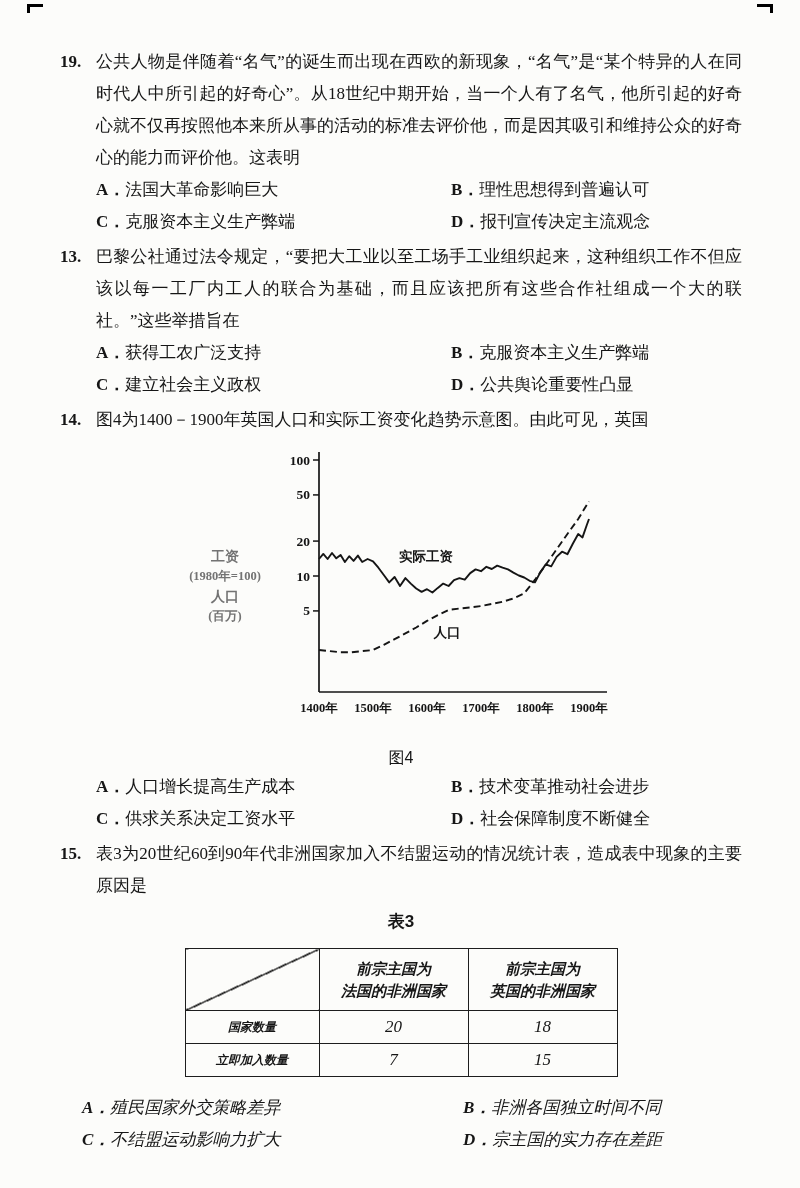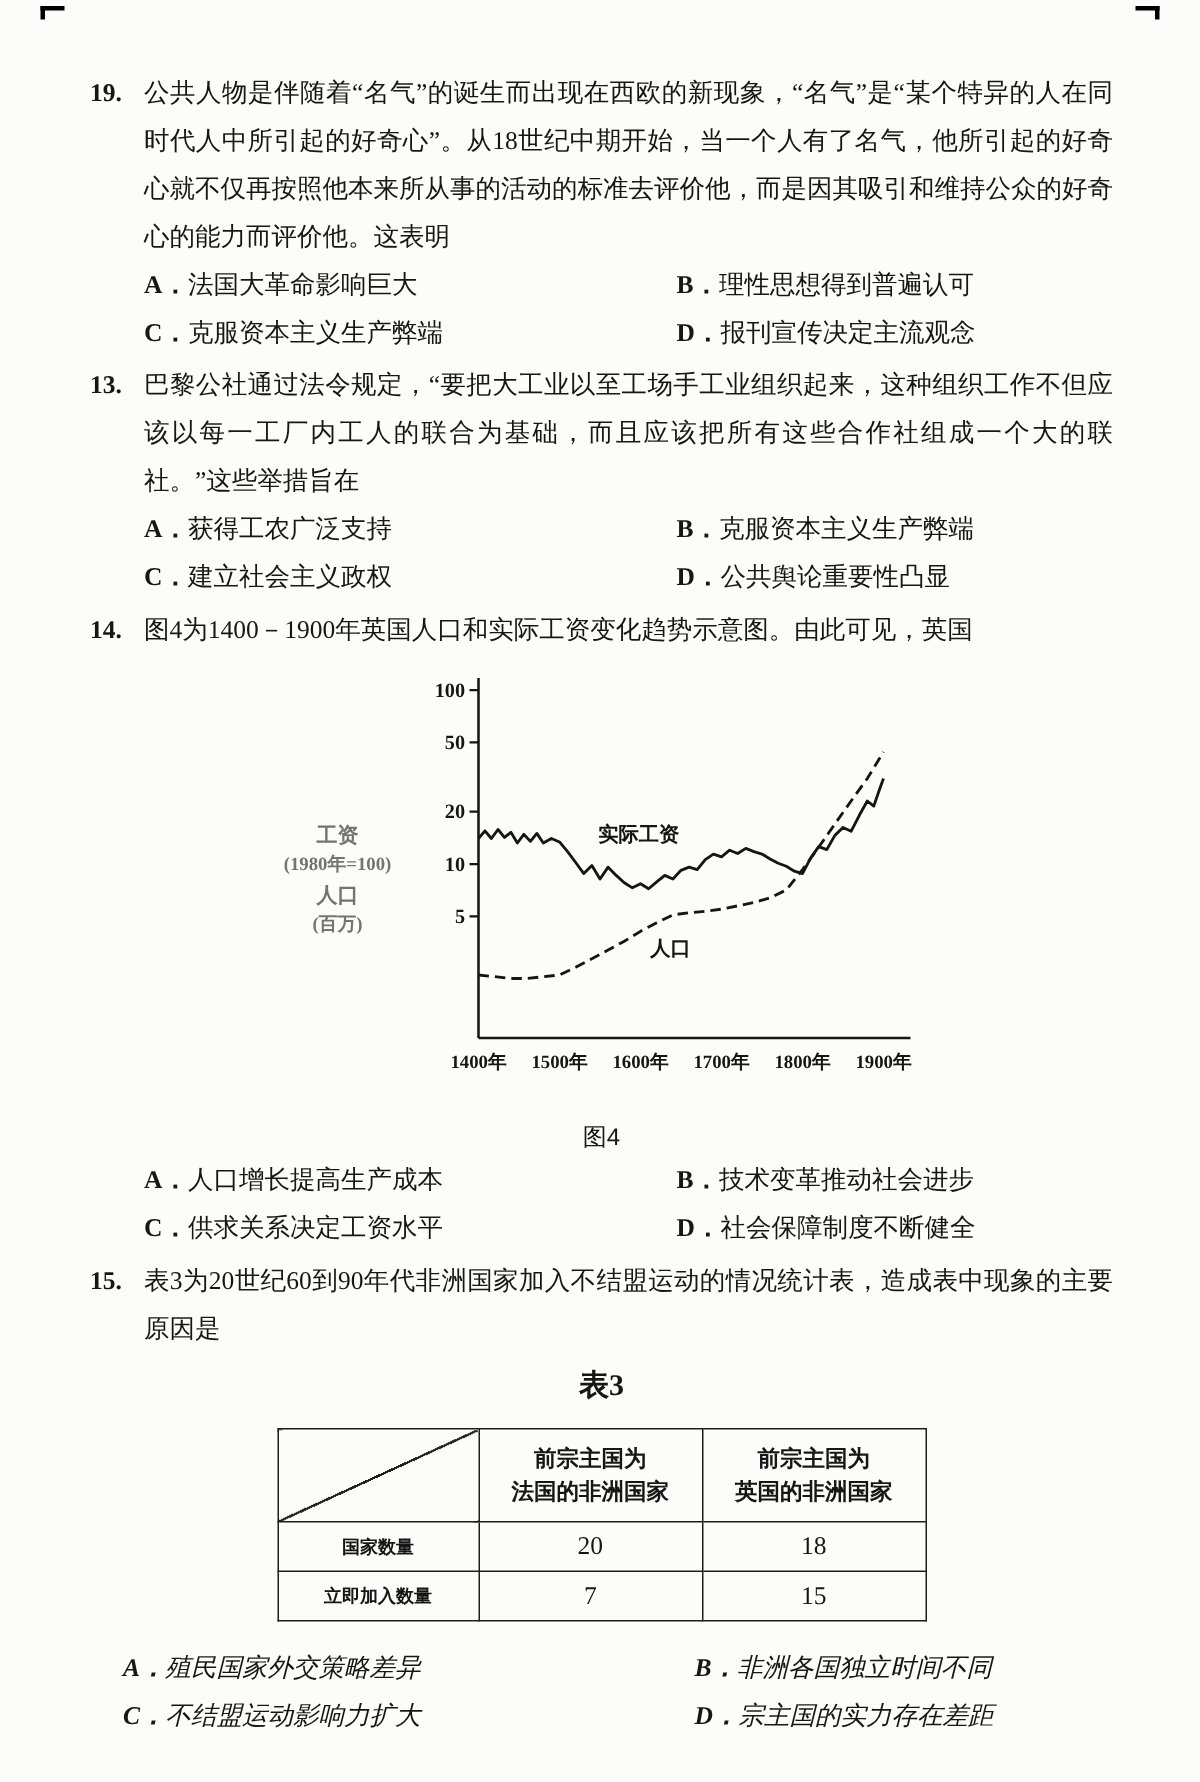--- a/index.html
+++ b/index.html
@@ -52,24 +52,24 @@
   .fig-caption {
     text-align:center; margin-top:14px;
     font-family:"Liberation Sans","DejaVu Sans",sans-serif;
     font-weight:400; font-size:16px;
   }
 
   
   .table-block { margin:8px 0 10px 0; }
   .table-caption {
     text-align:center; margin-bottom:6px;
-    font-family:Liberation Serif, serif;
-    font-weight:700; font-size:20px;
-  }
-  table.stats { border-collapse:collapse; margin:15px auto; }
+    font-family:Liberation Sans, sans-serif;
+    font-weight:700; font-size:17px;
+  }
+  table.stats { border-collapse:collapse; margin:15px auto;font-style:italic; }
   table.stats th, table.stats td {
     border:1.6px solid #1d1d1d;
     text-align:center; vertical-align:middle;
   }
   table.stats th {
     font-family:"Liberation Sans","DejaVu Sans",sans-serif;
     font-weight:700; font-size:15px; line-height:22px;
     white-space:pre-line;
   }
   table.stats .col-h { width:149px; height:62px; }

